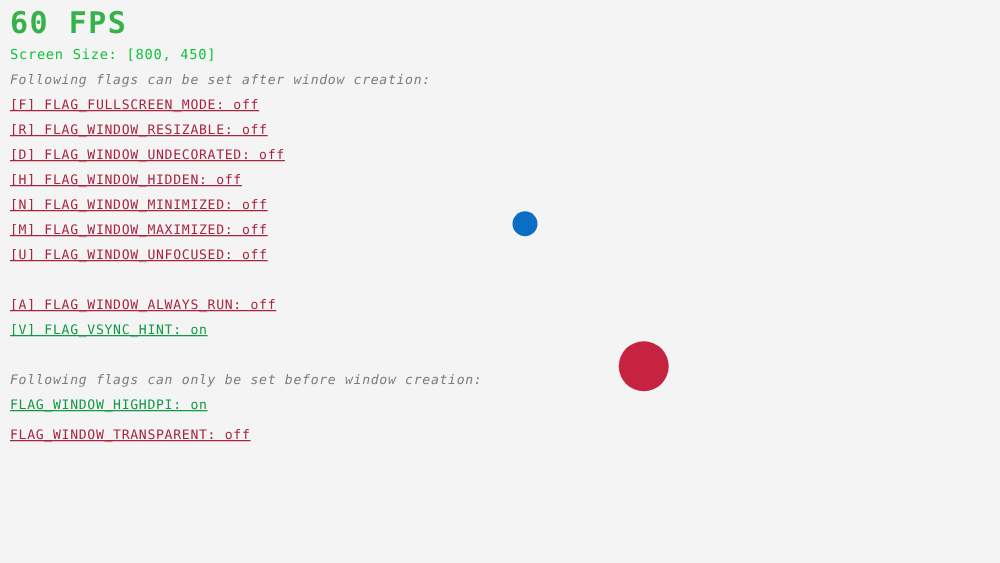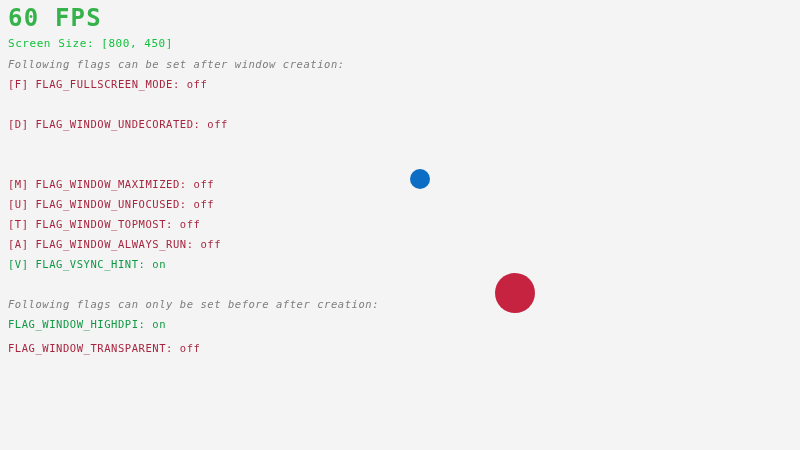--- a/index.html
+++ b/index.html
@@ -51,20 +51,21 @@
     color: #7d7d7d;
     font-style: italic;
   }
   #note-after  { top: 59px; }
   #note-before { top: 299px; }
 
   .flag-line {
     left: 8px;
     font-size: 10.5px;
     letter-spacing: 0.55px;
+    text-decoration: underline;
   }
   .flag-off { color: #a8253f; }
   .flag-on  { color: #119944; }
 
   
   .ball {
     position: absolute;
     border-radius: 50%;
   }
   #ball-blue {
@@ -87,28 +88,30 @@
 
 <div id="app">
 
   <div class="txt" id="fps">60 FPS</div>
 
   <div class="txt" id="screen-size">Screen Size: [800, 450]</div>
 
   <div class="txt section-note" id="note-after">Following flags can be set after window creation:</div>
 
   <div class="txt flag-line flag-off" style="top:79px">[F] FLAG_FULLSCREEN_MODE: off</div>
+  <div class="txt flag-line flag-off" style="top:99px">[R] FLAG_WINDOW_RESIZABLE: off</div>
   <div class="txt flag-line flag-off" style="top:119px">[D] FLAG_WINDOW_UNDECORATED: off</div>
+  <div class="txt flag-line flag-off" style="top:139px">[H] FLAG_WINDOW_HIDDEN: off</div>
+  <div class="txt flag-line flag-off" style="top:159px">[N] FLAG_WINDOW_MINIMIZED: off</div>
   <div class="txt flag-line flag-off" style="top:179px">[M] FLAG_WINDOW_MAXIMIZED: off</div>
   <div class="txt flag-line flag-off" style="top:199px">[U] FLAG_WINDOW_UNFOCUSED: off</div>
-  <div class="txt flag-line flag-off" style="top:219px">[T] FLAG_WINDOW_TOPMOST: off</div>
   <div class="txt flag-line flag-off" style="top:239px">[A] FLAG_WINDOW_ALWAYS_RUN: off</div>
   <div class="txt flag-line flag-on" style="top:259px">[V] FLAG_VSYNC_HINT: on</div>
 
-  <div class="txt section-note" id="note-before">Following flags can only be set before after creation:</div>
+  <div class="txt section-note" id="note-before">Following flags can only be set before window creation:</div>
 
   <div class="txt flag-line flag-on" style="top:319px">FLAG_WINDOW_HIGHDPI: on</div>
   <div class="txt flag-line flag-off" style="top:343px">FLAG_WINDOW_TRANSPARENT: off</div>
 
   <div class="ball" id="ball-blue"></div>
   <div class="ball" id="ball-red"></div>
 
 </div>
 
 </body></html>

